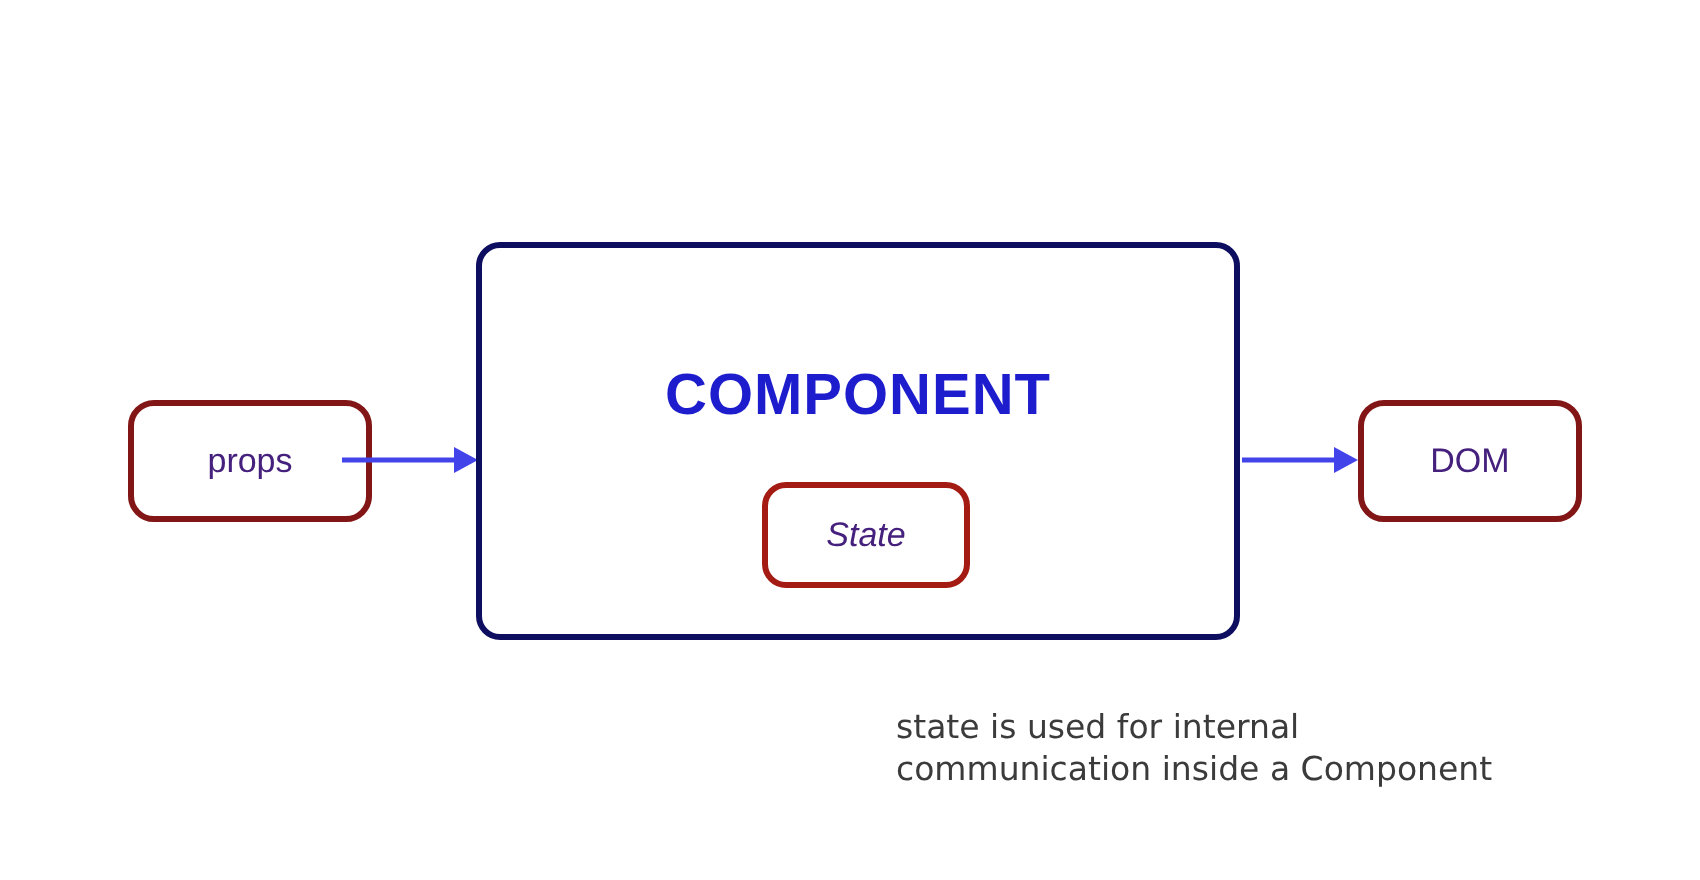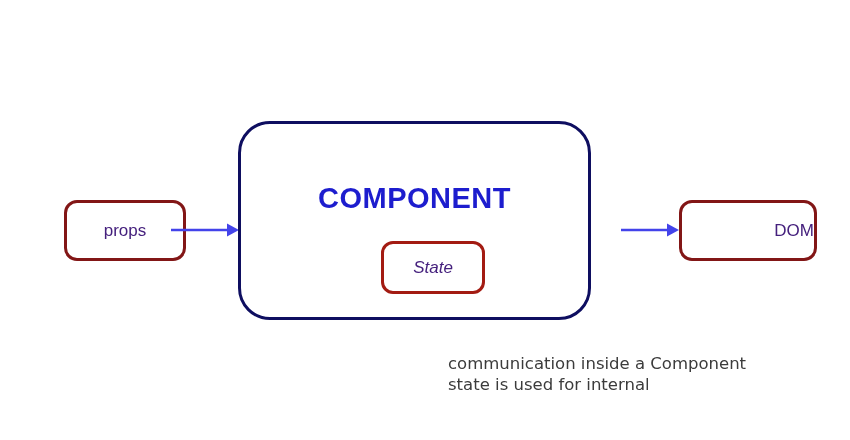--- a/index.html
+++ b/index.html
@@ -32,25 +32,25 @@
     justify-content: center;
     background: #ffffff;
   }
   .small-node {
     border: 3px solid var(--box-border-red, #821616);
     border-radius: 13px;
     font-size: 17px;
     color: var(--node-label-text, #45207d);
   }
   .props-node  { left: 48px;  top: 200px; width: 122px; height: 61px; margin-left: 16px; }
-  .dom-node    { left: 679px; top: 200px; width: 138px; height: 61px; justify-content: flex-end; }
+  .dom-node    { left: 679px; top: 200px; width: 112px; height: 61px; }
   .component-node {
-    left: 238px; top: 121px; width: 353px; height: 199px;
+    left: 238px; top: 121px; width: 382px; height: 199px;
     border: 3px solid var(--component-border, #0e0e60);
-    border-radius: 32px;
+    border-radius: 12px;
     display: block;
   }
   .component-title {
     position: absolute;
     left: 0; right: 0;
     top: 58px;
     text-align: center;
     font-size: 29px;
     font-weight: bold;
     letter-spacing: 0.5px;
@@ -107,17 +107,17 @@
   <svg class="arrow arrow-2" width="60" height="20">
     <line x1="1" y1="10" x2="47" y2="10"></line>
     <polygon points="47,3.5 59,10 47,16.5"></polygon>
   </svg>
 
   <div class="node small-node dom-node">
     <span>DOM</span>
   </div>
 
   <div class="caption">
+    <div>state is used for internal</div>
     <div>communication inside a Component</div>
-    <div>state is used for internal</div>
   </div>
 
 </div>
 
 </body></html>

